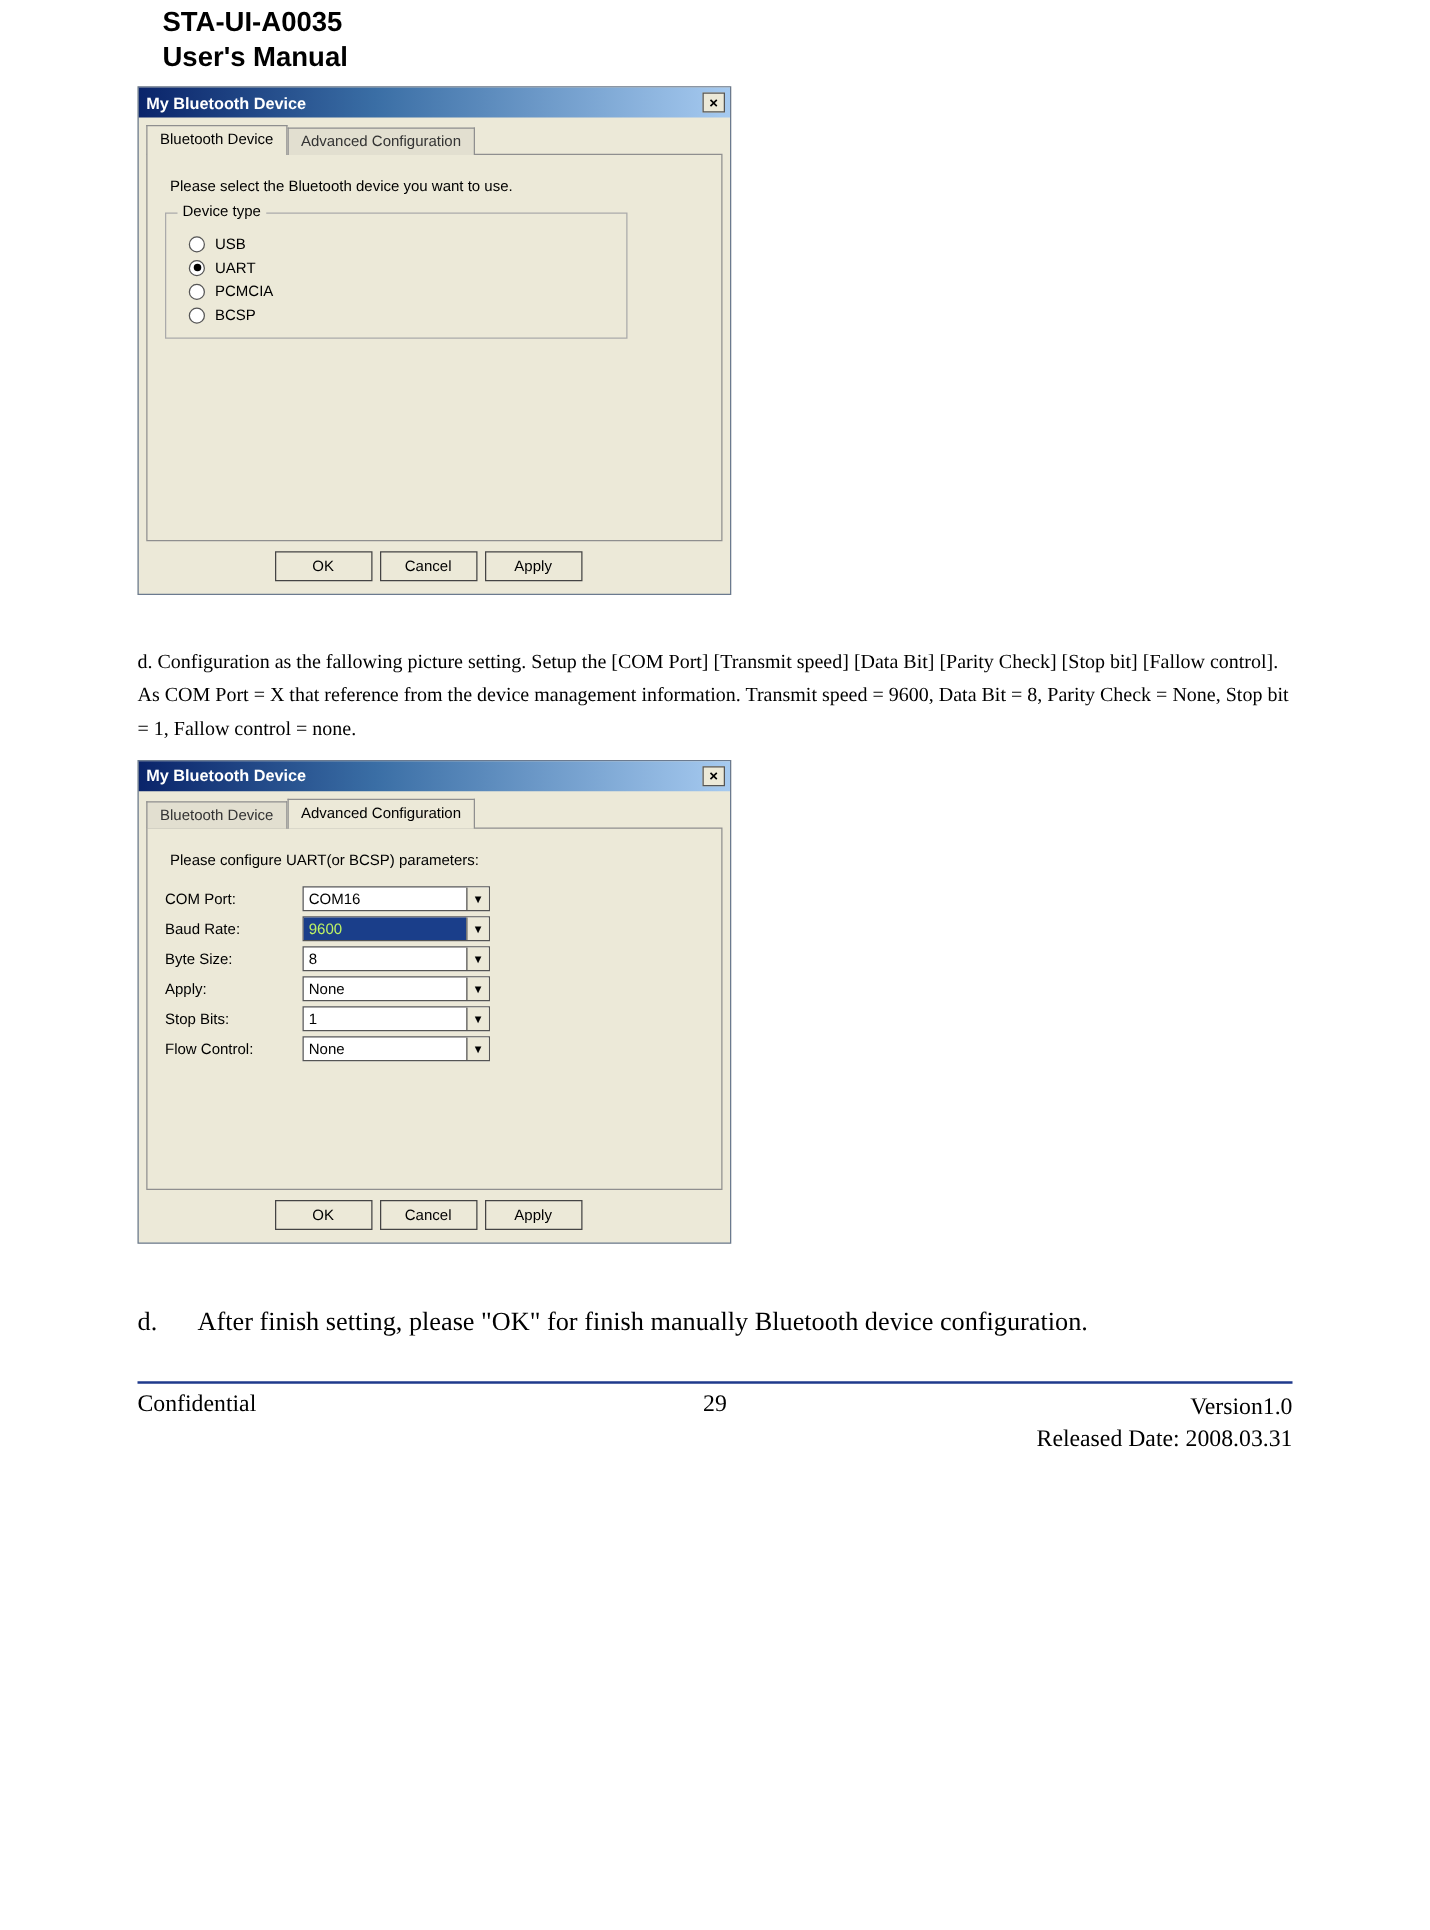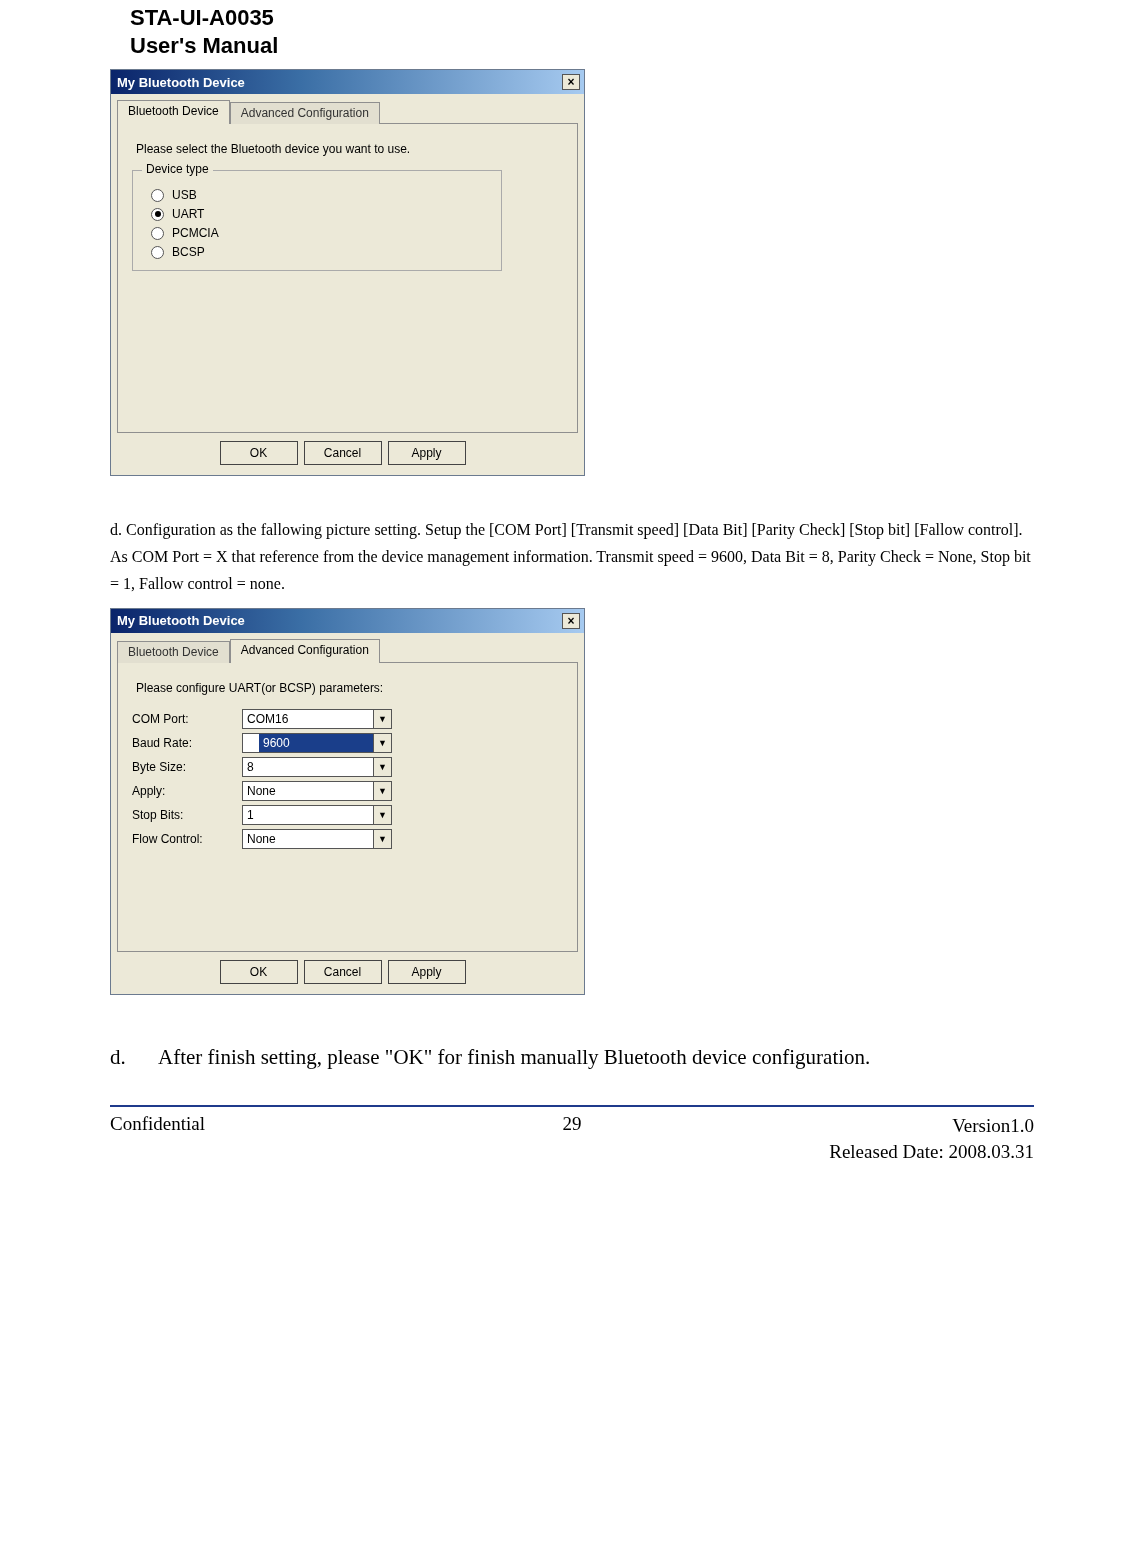--- a/index.html
+++ b/index.html
@@ -171,22 +171,21 @@
     background: #fff;
     height: 20px;
   }
   .combo .val {
     flex: 1;
     padding: 2px 4px;
     font-size: 12px;
   }
   .combo.hl .val {
     background: #1a3e8a;
-    color: #ffffff;
-    margin-left: 16px;
+    color: #bef264;
   }
   .combo-arrow {
     width: 18px;
     border-left: 1px solid #555;
     background: #ece9d8;
     display: flex; align-items: center; justify-content: center;
     font-size: 9px;
   }
   
   .btn-row {

